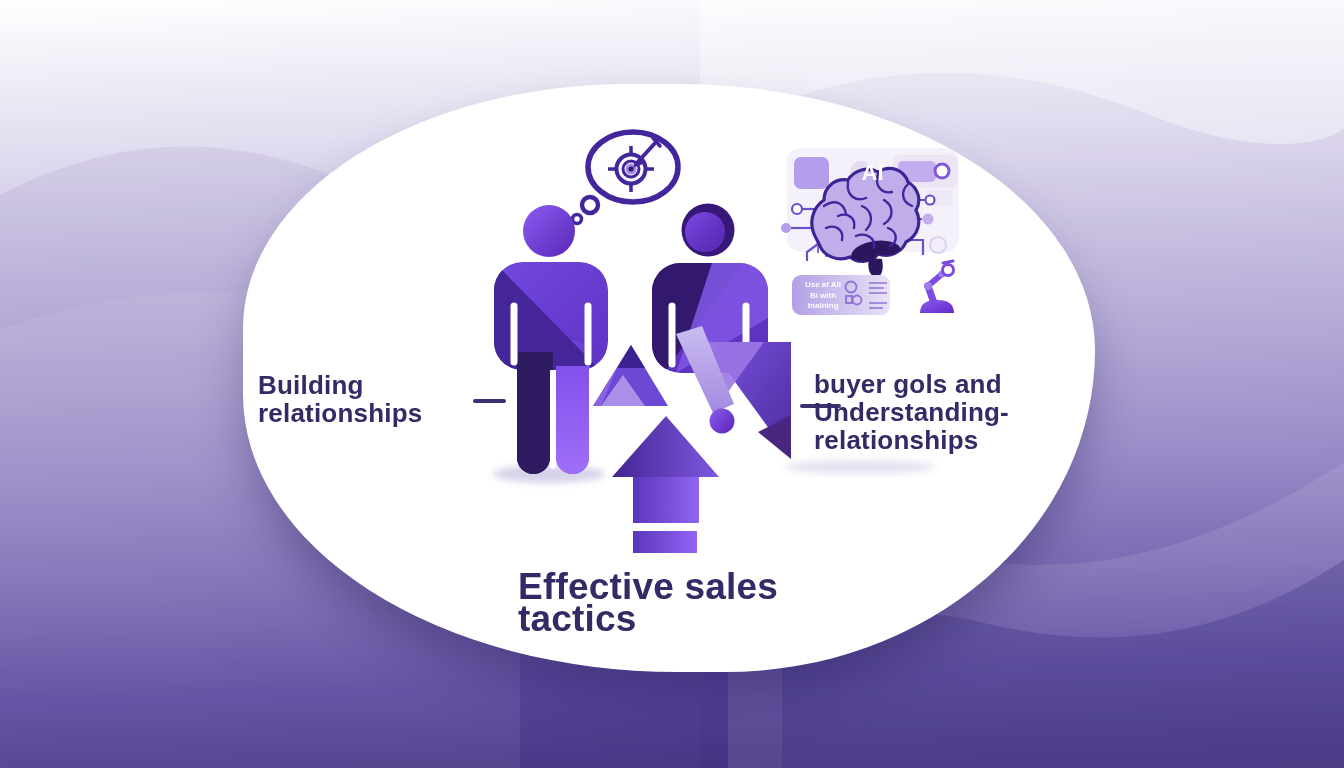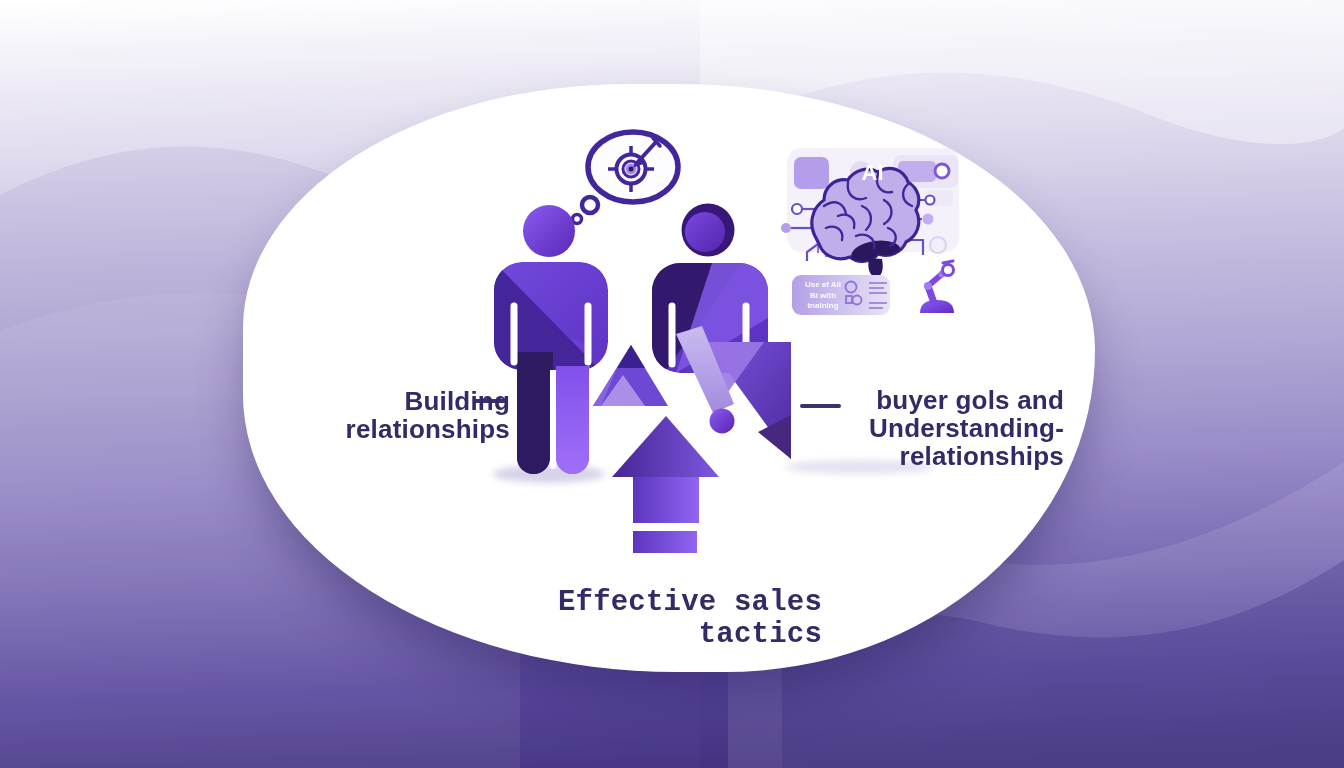--- a/index.html
+++ b/index.html
@@ -10,25 +10,25 @@
   }
   .abs{position:absolute;}
   svg{display:block;}
   .blob{
     position:absolute;left:243px;top:84px;width:852px;height:588px;
     background:#ffffff;
     border-radius:48% 52% 46% 54% / 44% 48% 58% 50%;
     box-shadow:0 30px 55px -12px rgba(30,18,80,.45);
   }
   .label{
-    color:#322b66;font-weight:700;text-align:right;letter-spacing:.2px;margin-top:16px;
+    color:#322b66;font-weight:700;text-align:left;letter-spacing:.2px;
   }
   .label-left{left:258px;top:371px;width:252px;font-size:26px;line-height:28px;}
   .label-right{left:814px;top:370px;width:250px;font-size:26px;line-height:28px;}
-  .label-bottom{left:518px;top:571px;width:304px;font-size:29px;line-height:32px;font-family:Liberation Mono, monospace;}
+  .label-bottom{left:518px;top:571px;width:304px;font-size:37px;line-height:32px;}
   .dash{height:4px;background:#3a3170;border-radius:2px;}
   .dash-left{left:473px;top:399px;width:33px;}
   .dash-right{left:800px;top:404px;width:41px;}
   .chip-text{
     left:826px;top:157px;width:35px;height:32px;line-height:32px;text-align:center;
     color:#ffffff;font-weight:700;font-size:22px;margin-left:29px;
   }
   .card-text{
     left:797px;top:280px;width:52px;color:rgba(255,255,255,.95);
     font-weight:700;font-size:8px;line-height:10.5px;text-align:center;

